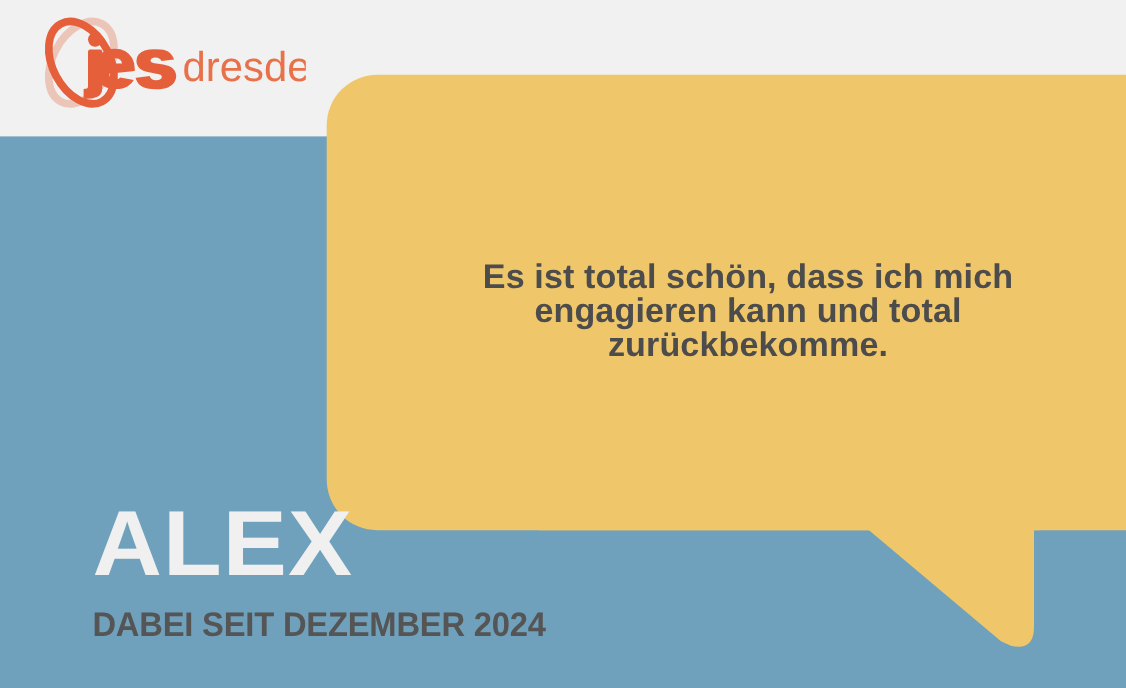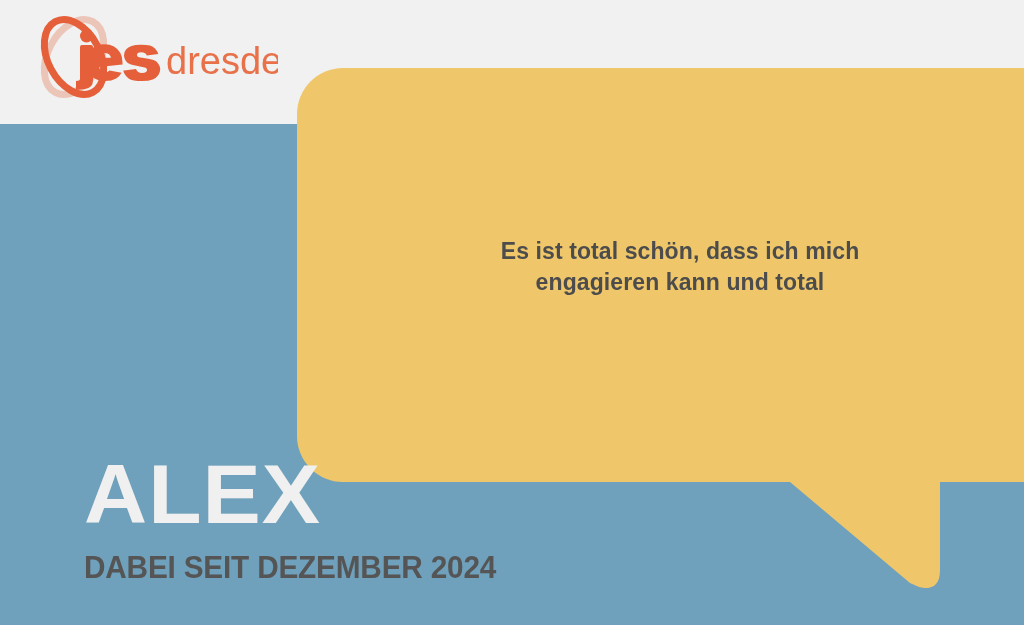--- a/index.html
+++ b/index.html
@@ -75,21 +75,21 @@
 
   
   .quote {
     position: absolute;
     left: 420px;
     top: 236px;
     width: 520px;
     z-index: 5;
     text-align: center;
     color: #4C4C4C;
-    font-size: 23px;
+    font-size: 31px;
     font-weight: bold;
     line-height: 31px;
     letter-spacing: 0.1px;
     font-family: "Liberation Sans", sans-serif;
   }
   .quote-line { display: block; white-space: nowrap; }
 
   
   .name-block {
     position: absolute;
@@ -135,20 +135,21 @@
 
   <div class="bubble-tail">
     <svg width="455" height="185" viewBox="0 0 455 185" xmlns="http://www.w3.org/2000/svg">
       <path d="M 0 0 L 455 0 L 455 72 L 450 72 L 450 160 Q 450 182 429 177 L 420 173 L 300 72 L 0 72 Z" fill="#EFC76A"></path>
     </svg>
   </div>
 
   <div class="quote">
     <span class="quote-line">Es ist total schön, dass ich mich</span>
     <span class="quote-line">engagieren kann und total</span>
+    <span class="quote-line">zurückbekomme.</span>
   </div>
 
   <div class="name-block">
     <span class="person-name">ALEX</span>
     <span class="person-since">DABEI SEIT DEZEMBER 2024</span>
   </div>
 
   <div class="logo">
     <svg width="260" height="90" viewBox="0 0 260 90" xmlns="http://www.w3.org/2000/svg">
       <g>

